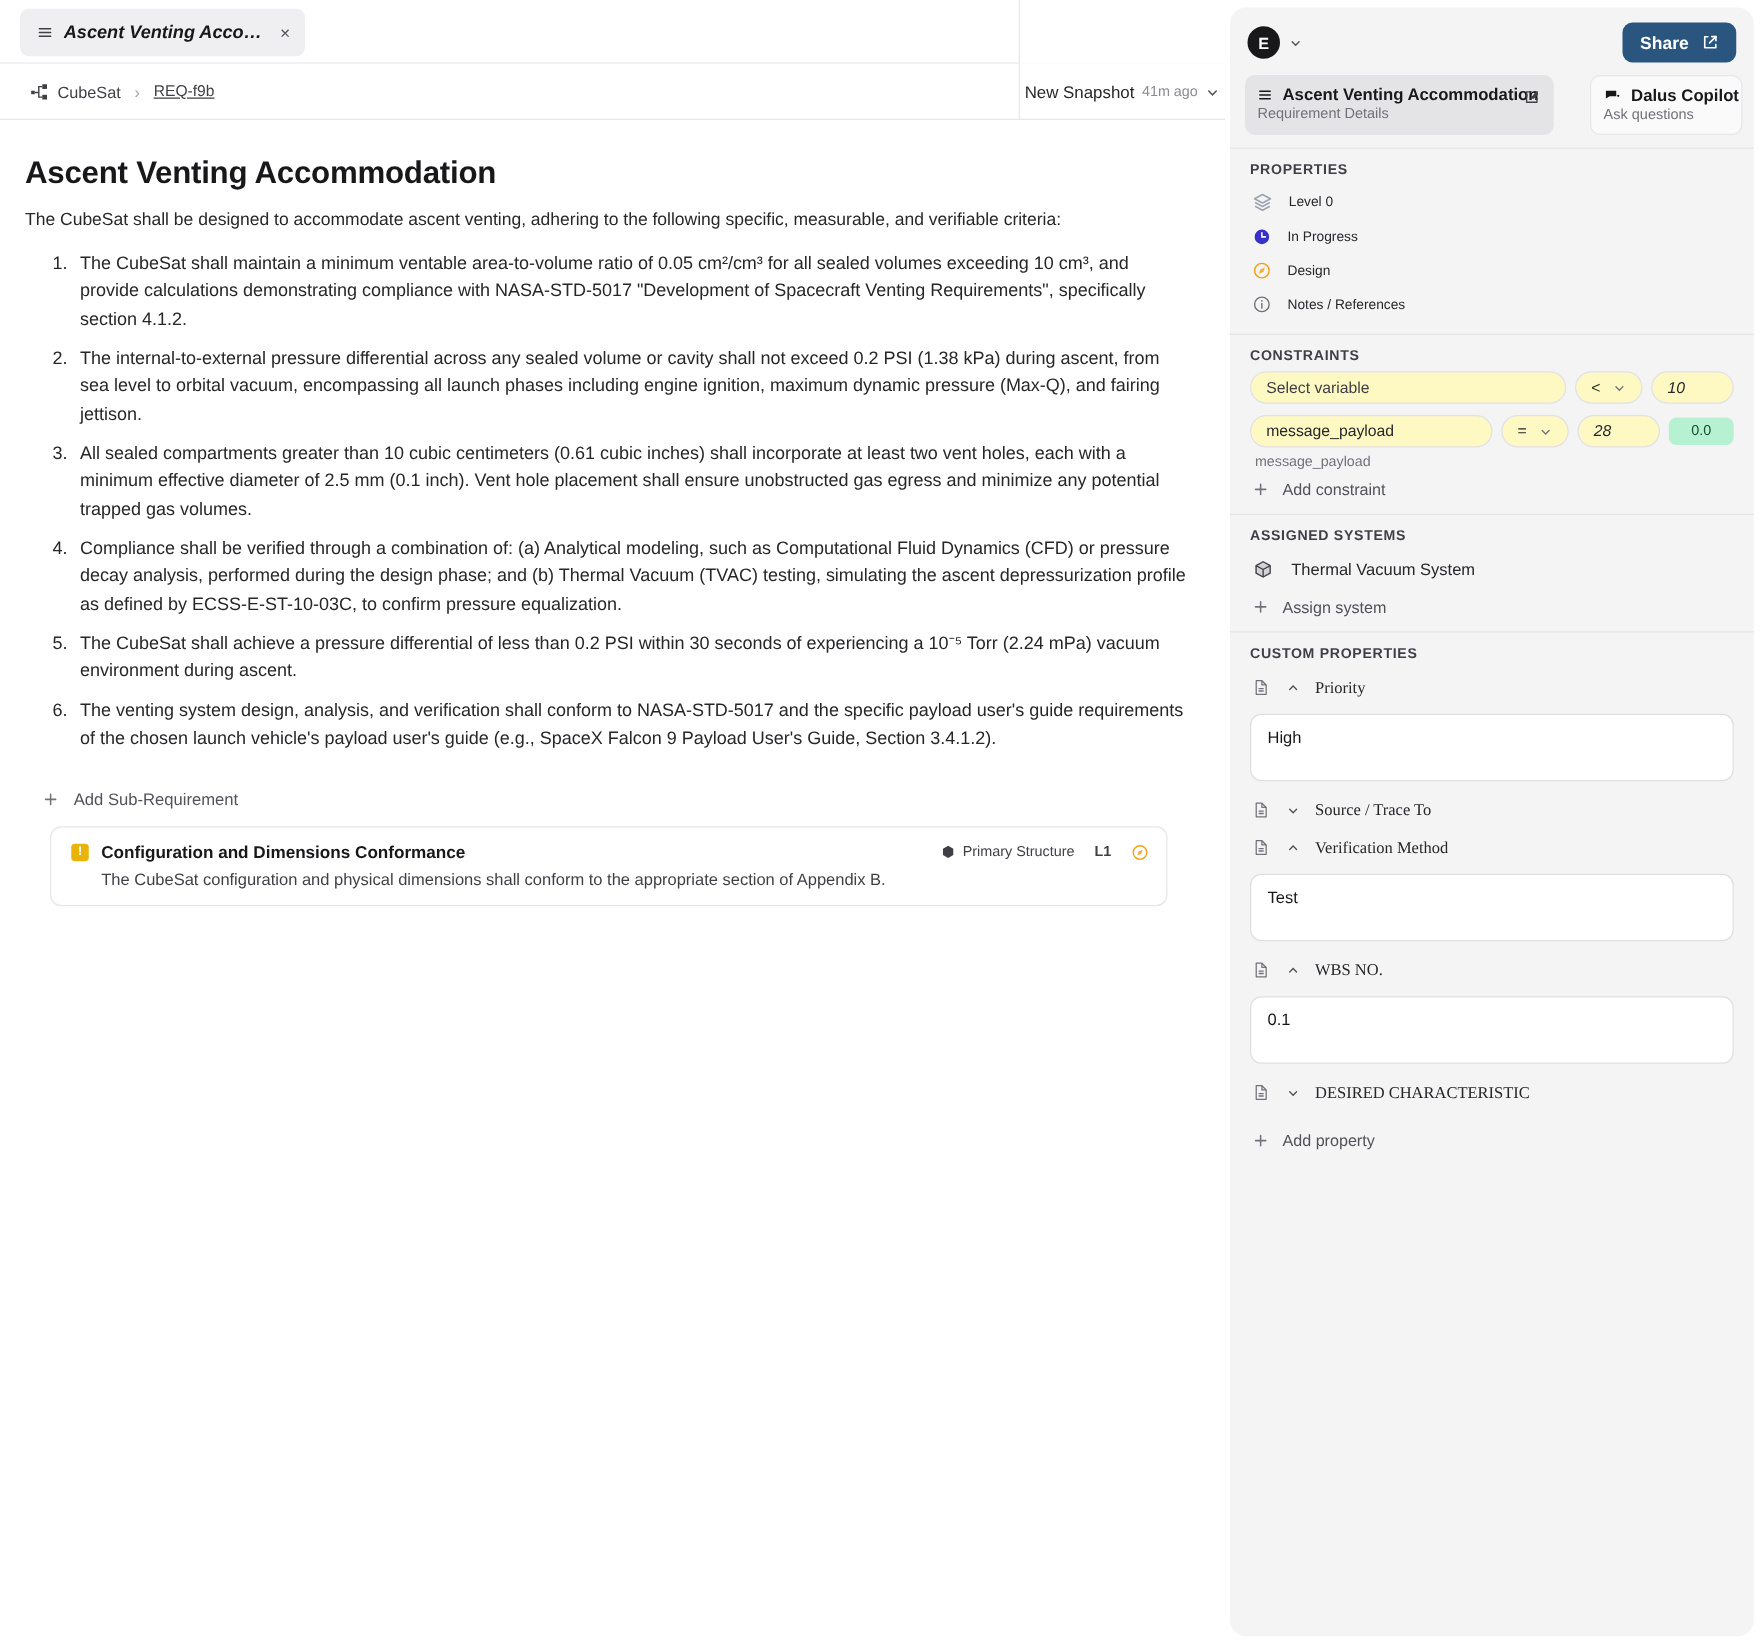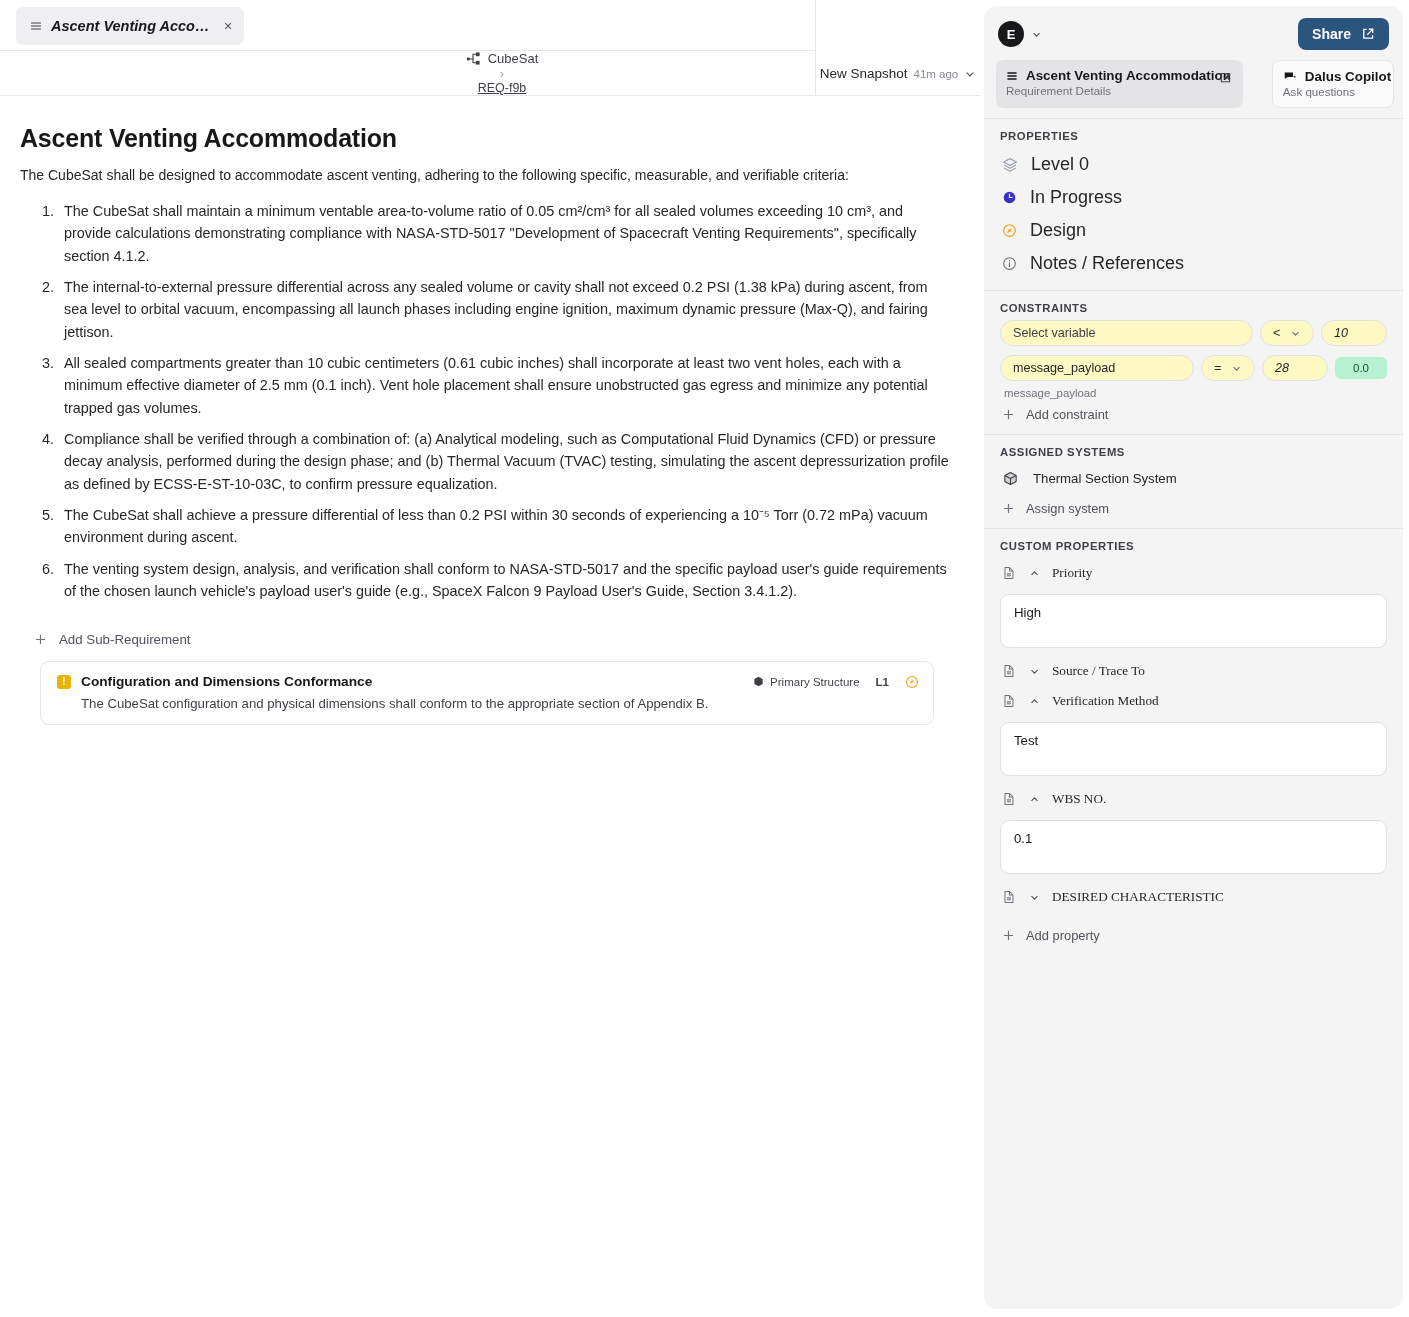--- a/index.html
+++ b/index.html
@@ -35,21 +35,20 @@
 
   .tabstrip-right {
     position:absolute; right:0; top:0; width:165px; height:51px;
     border-left:1px solid #e8e8ea; background:#ffffff;
   }
 
   .crumbbar {
     height:45px; border-bottom:1px solid #e8e8ea;
     display:flex; align-items:center; padding-left:24px; position:relative;
     background:#ffffff;
-    flex-direction:column;
   }
   .crumb { display:flex; align-items:center; gap:7px; font-size:13px; color:#3f3f46; }
   .crumb-sep { color:#a1a1aa; font-size:13px; margin:0 11px; }
   .crumb-link { font-size:12.5px; color:#3f3f46; text-decoration:underline; cursor:pointer; }
 
   .snapshot {
     position:absolute; right:0; top:0; width:165px; height:45px;
     border-left:1px solid #e8e8ea;
     display:flex; align-items:center; justify-content:center; gap:6px;
     cursor:pointer;
@@ -122,21 +121,21 @@
   .ptab-sub { font-size:11.6px; color:#71717a; margin-top:1px; }
   .ptab-edit { position:absolute; right:11px; top:11px; color:#3f3f46; }
 
   .sect { border-top:1px solid #e4e4e7; padding:11px 16px 10px 16px; }
   .sect:first-of-type { border-top:1px solid #e4e4e7; }
   .sect-title {
     font-size:11.3px; font-weight:700; letter-spacing:0.55px; color:#3f3f46;
     margin-bottom:6px;
   }
   .prop-row { display:flex; align-items:center; gap:13px; padding:6px 0 6px 2px; cursor:pointer; }
-  .prop-label { font-size:18px; color:#27272a; }
+  .prop-label { font-size:11px; color:#27272a; }
 
   .cons-row { display:flex; align-items:center; gap:7px; margin-bottom:9px; }
   .pill {
     border:1px solid #e1e1e5; background:#fef9c3; border-radius:16px;
     height:26px; display:flex; align-items:center; padding:0 12px;
     font-size:12.6px; color:#27272a;
   }
   .pill.var { flex:1; }
   .pill.var.placeholder { color:#3f3f46; }
   .pill.op { gap:8px; width:54px; justify-content:space-between; }
@@ -213,21 +212,21 @@
     </div>
 
     <div class="doc">
       <h1>Ascent Venting Accommodation</h1>
       <p class="lead">The CubeSat shall be designed to accommodate ascent venting, adhering to the following specific, measurable, and verifiable criteria:</p>
       <ol>
         <li>The CubeSat shall maintain a minimum ventable area-to-volume ratio of 0.05 cm²/cm³ for all sealed volumes exceeding 10 cm³, and provide calculations demonstrating compliance with NASA-STD-5017 "Development of Spacecraft Venting Requirements", specifically section 4.1.2.</li>
         <li>The internal-to-external pressure differential across any sealed volume or cavity shall not exceed 0.2 PSI (1.38 kPa) during ascent, from sea level to orbital vacuum, encompassing all launch phases including engine ignition, maximum dynamic pressure (Max-Q), and fairing jettison.</li>
         <li>All sealed compartments greater than 10 cubic centimeters (0.61 cubic inches) shall incorporate at least two vent holes, each with a minimum effective diameter of 2.5 mm (0.1 inch). Vent hole placement shall ensure unobstructed gas egress and minimize any potential trapped gas volumes.</li>
         <li>Compliance shall be verified through a combination of: (a) Analytical modeling, such as Computational Fluid Dynamics (CFD) or pressure decay analysis, performed during the design phase; and (b) Thermal Vacuum (TVAC) testing, simulating the ascent depressurization profile as defined by ECSS-E-ST-10-03C, to confirm pressure equalization.</li>
-        <li>The CubeSat shall achieve a pressure differential of less than 0.2 PSI within 30 seconds of experiencing a 10⁻⁵ Torr (0.72 mPa) vacuum environment during ascent.</li>
+        <li>The CubeSat shall achieve a pressure differential of less than 0.2 PSI within 30 seconds of experiencing a 10⁻⁵ Torr (2.24 mPa) vacuum environment during ascent.</li>
         <li>The venting system design, analysis, and verification shall conform to NASA-STD-5017 and the specific payload user's guide requirements of the chosen launch vehicle's payload user's guide (e.g., SpaceX Falcon 9 Payload User's Guide, Section 3.4.1.2).</li>
       </ol>
 
       <div class="add-sub">
         <span class="plus ic">
           <svg width="13" height="13" viewBox="0 0 16 16" fill="none" stroke="currentColor" stroke-width="1.5" stroke-linecap="round">
               <path d="M8 3v10M3 8h10"></path>
             </svg>
         </span>
         <span>Add Sub-Requirement</span>
@@ -405,21 +404,21 @@
       <div class="sect">
         <div class="sect-title">ASSIGNED SYSTEMS</div>
         <div class="sys-row">
           <span class="ic">
             <svg width="15" height="15" viewBox="0 0 16 16" fill="none" stroke="#3f3f46" stroke-width="1.15" stroke-linejoin="round">
               <path d="M8 1.5l6 3.3v6.4L8 14.5l-6-3.3V4.8z" fill="#3f3f46" opacity=".18"></path>
               <path d="M8 1.5l6 3.3v6.4L8 14.5l-6-3.3V4.8z"></path>
                 <path d="M2 4.8L8 8.1l6-3.3M8 8.1v6.4"></path>
             </svg>
           </span>
-          <span class="sys-label">Thermal Section System</span>
+          <span class="sys-label">Thermal Vacuum System</span>
         </div>
         <div class="add-row">
           <span class="plus ic">
             <svg width="13" height="13" viewBox="0 0 16 16" fill="none" stroke="currentColor" stroke-width="1.5" stroke-linecap="round">
                 <path d="M8 3v10M3 8h10"></path>
               </svg>
           </span>
           <span>Assign system</span>
         </div>
       </div>

